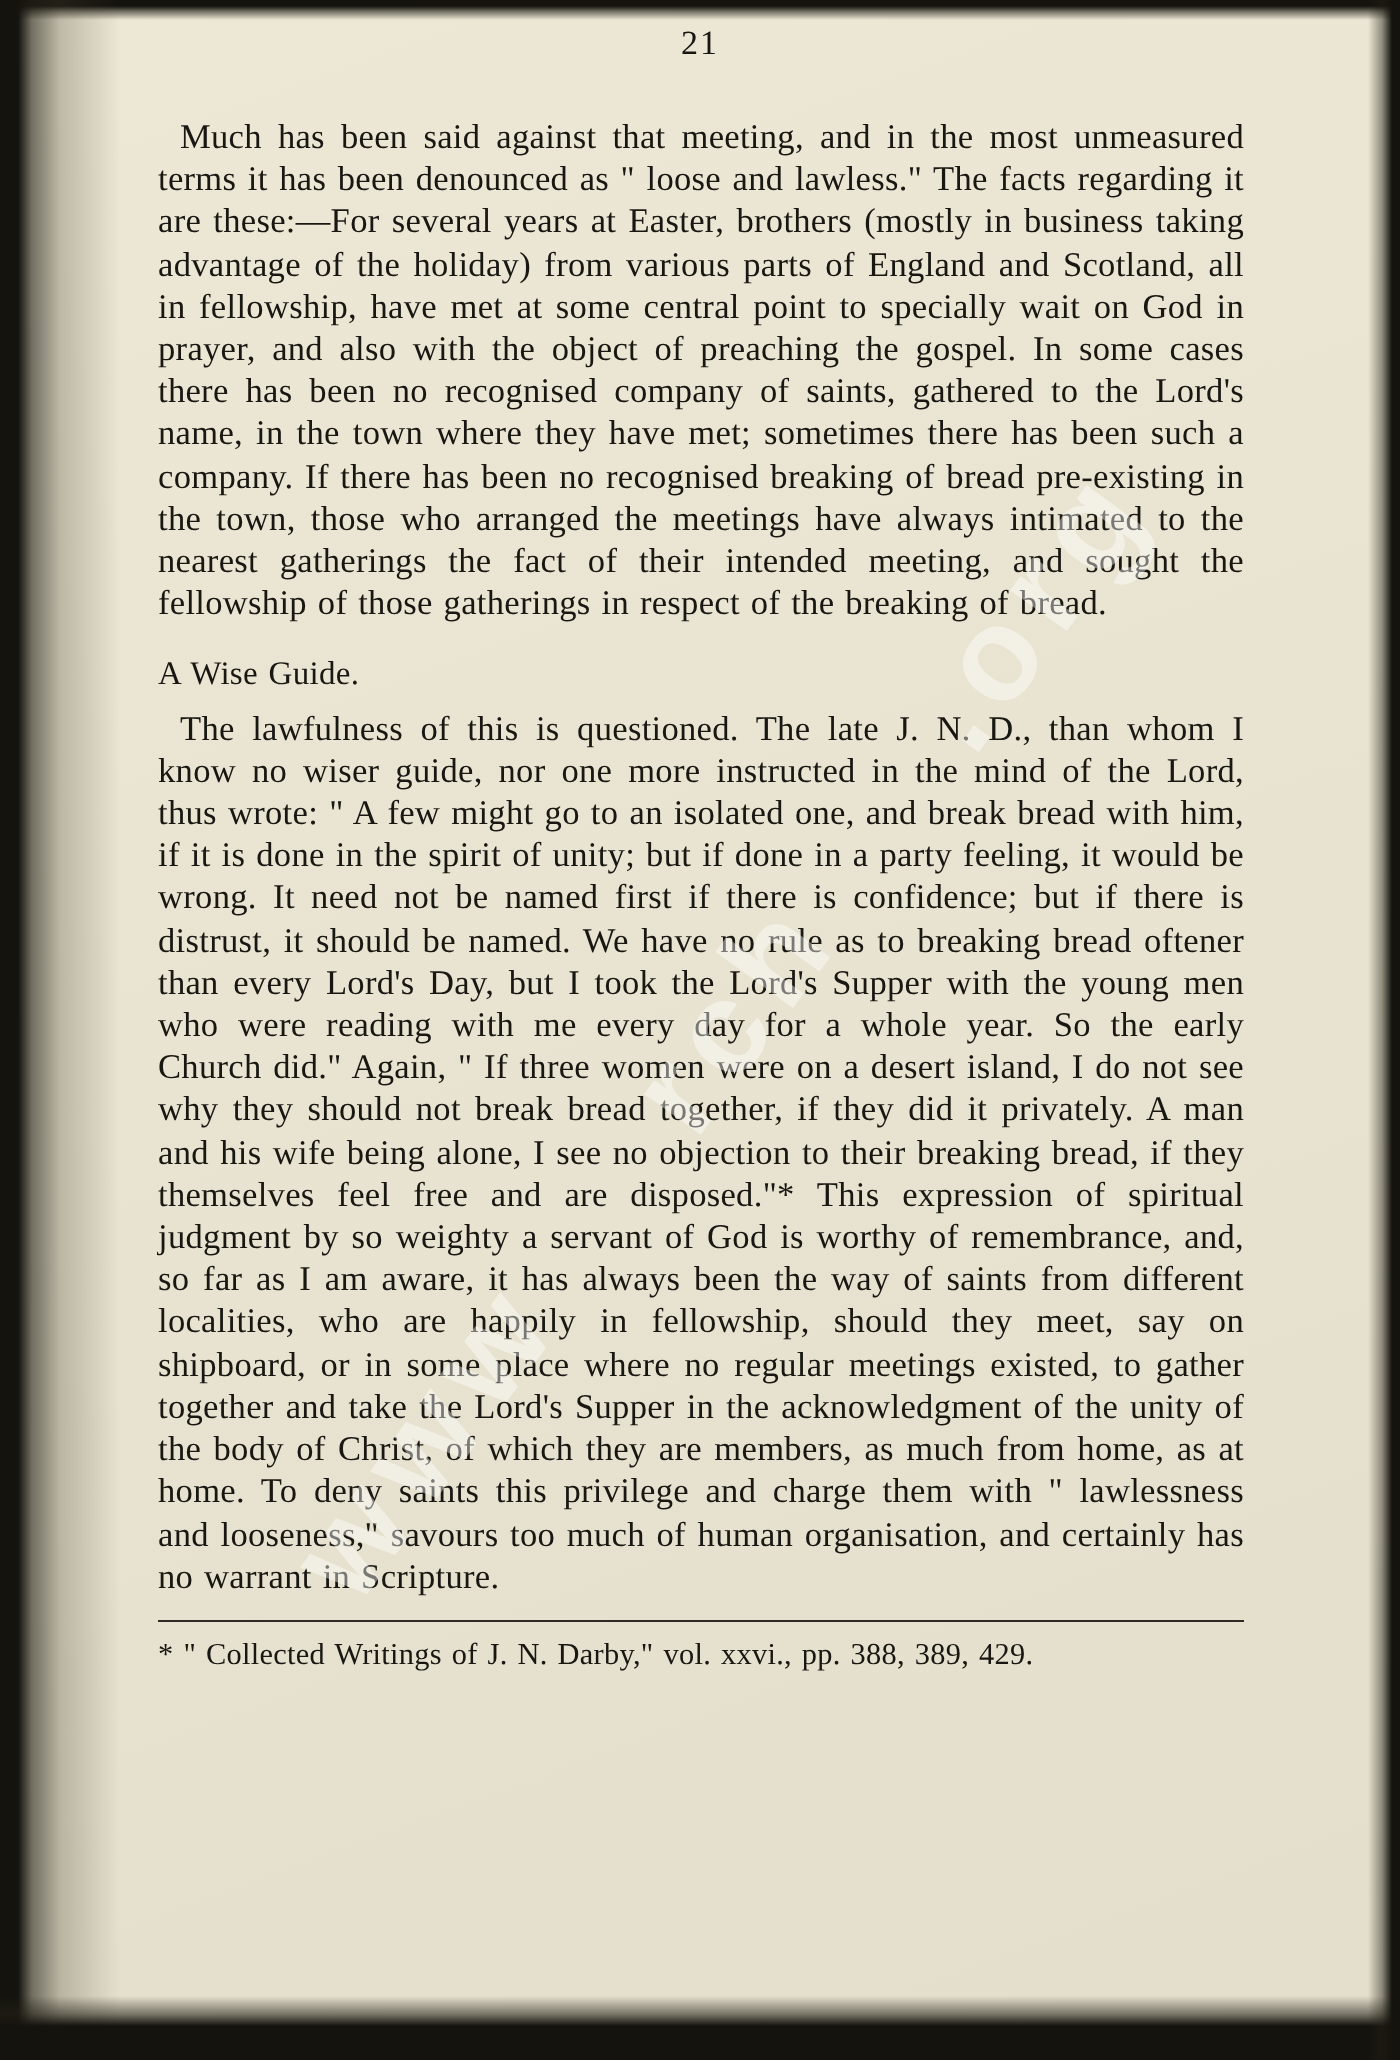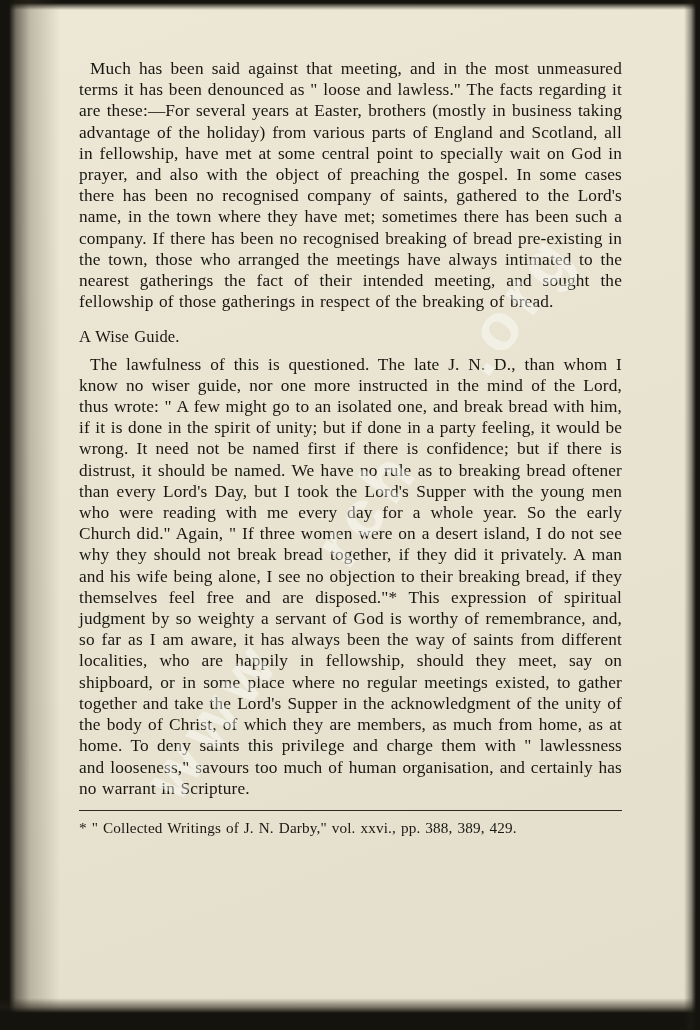--- a/index.html
+++ b/index.html
@@ -110,20 +110,21 @@
   <div class="edge edge-left"></div>
   <div class="edge edge-bottom"></div>
   <div class="edge edge-right"></div>
 
   <div class="watermark">
     <span>www</span>
     <span>rch</span>
     <span>.org</span>
   </div>
 
+  <div class="page-number">21</div>
 
   <div class="content">
     <p>Much has been said against that meeting, and in the most unmeasured terms it has been denounced as " loose and lawless."  The facts regarding it are these:—For several years at Easter, brothers (mostly in business taking advantage of the holiday) from various parts of England and Scotland, all in fellowship, have met at some central point to specially wait on God in prayer, and also with the object of preaching the gospel.  In some cases there has been no recognised company of saints, gathered to the Lord's name, in the town where they have met; sometimes there has been such a company.  If there has been no recognised breaking of bread pre-existing in the town, those who arranged the meetings have always intimated to the nearest gatherings the fact of their intended meeting, and sought the fellowship of those gatherings in respect of the breaking of bread.</p>
     <h2 class="section-heading">A Wise Guide.</h2>
     <p>The lawfulness of this is questioned.  The late J. N. D., than whom I know no wiser guide, nor one more instructed in the mind of the Lord, thus wrote: " A few might go to an isolated one, and break bread with him, if it is done in the spirit of unity; but if done in a party feeling, it would be wrong.  It need not be named first if there is confidence; but if there is distrust, it should be named.  We have no rule as to breaking bread oftener than every Lord's Day, but I took the Lord's Supper with the young men who were reading with me every day for a whole year.  So the early Church did."  Again, " If three women were on a desert island, I do not see why they should not break bread together, if they did it privately.  A man and his wife being alone, I see no objection to their breaking bread, if they themselves feel free and are disposed."*  This expression of spiritual judgment by so weighty a servant of God is worthy of remembrance, and, so far as I am aware, it has always been the way of saints from different localities, who are happily in fellowship, should they meet, say on shipboard, or in some place where no regular meetings existed, to gather together and take the Lord's Supper in the acknowledgment of the unity of the body of Christ, of which they are members, as much from home, as at home.  To deny saints this privilege and charge them with " lawlessness and looseness," savours too much of human organisation, and certainly has no warrant in Scripture.</p>
     <div class="footnote">* " Collected Writings of J. N. Darby," vol. xxvi., pp. 388, 389, 429.</div>
   </div>
 
 </div>
 

